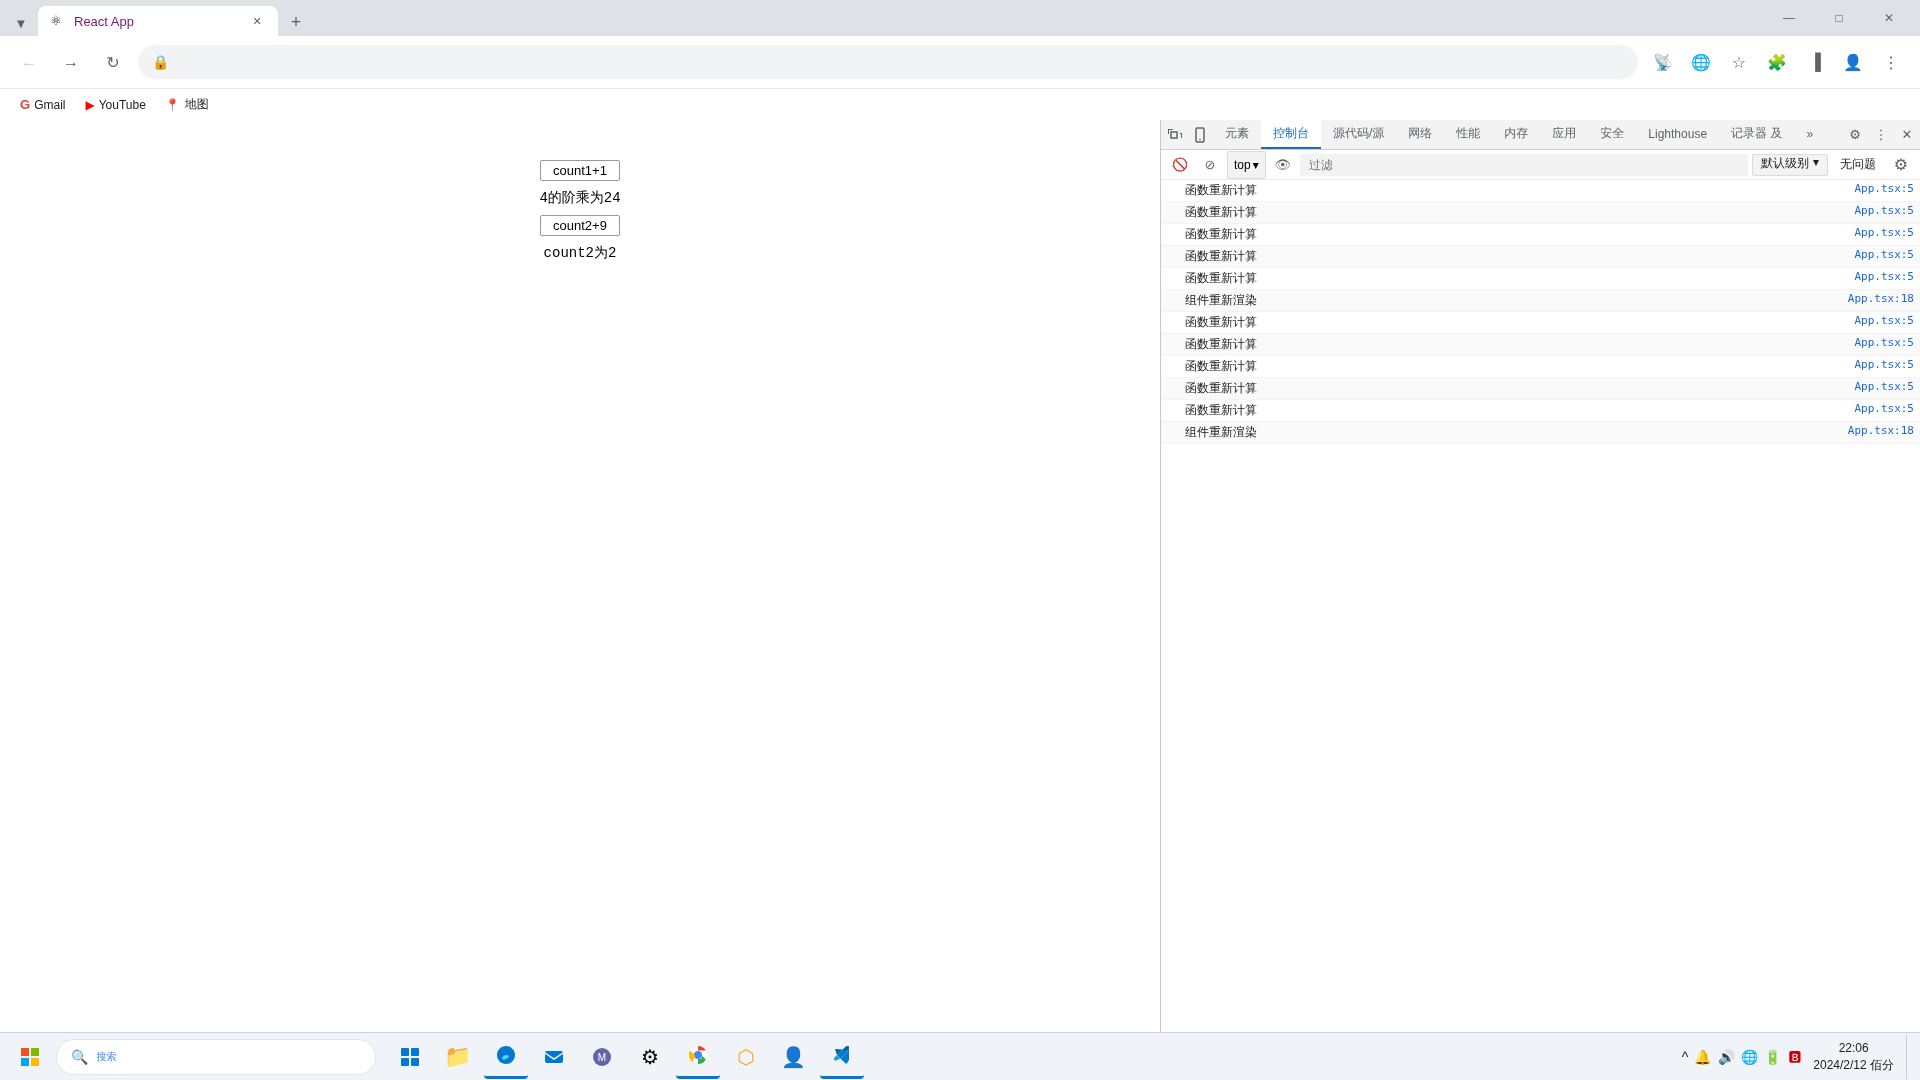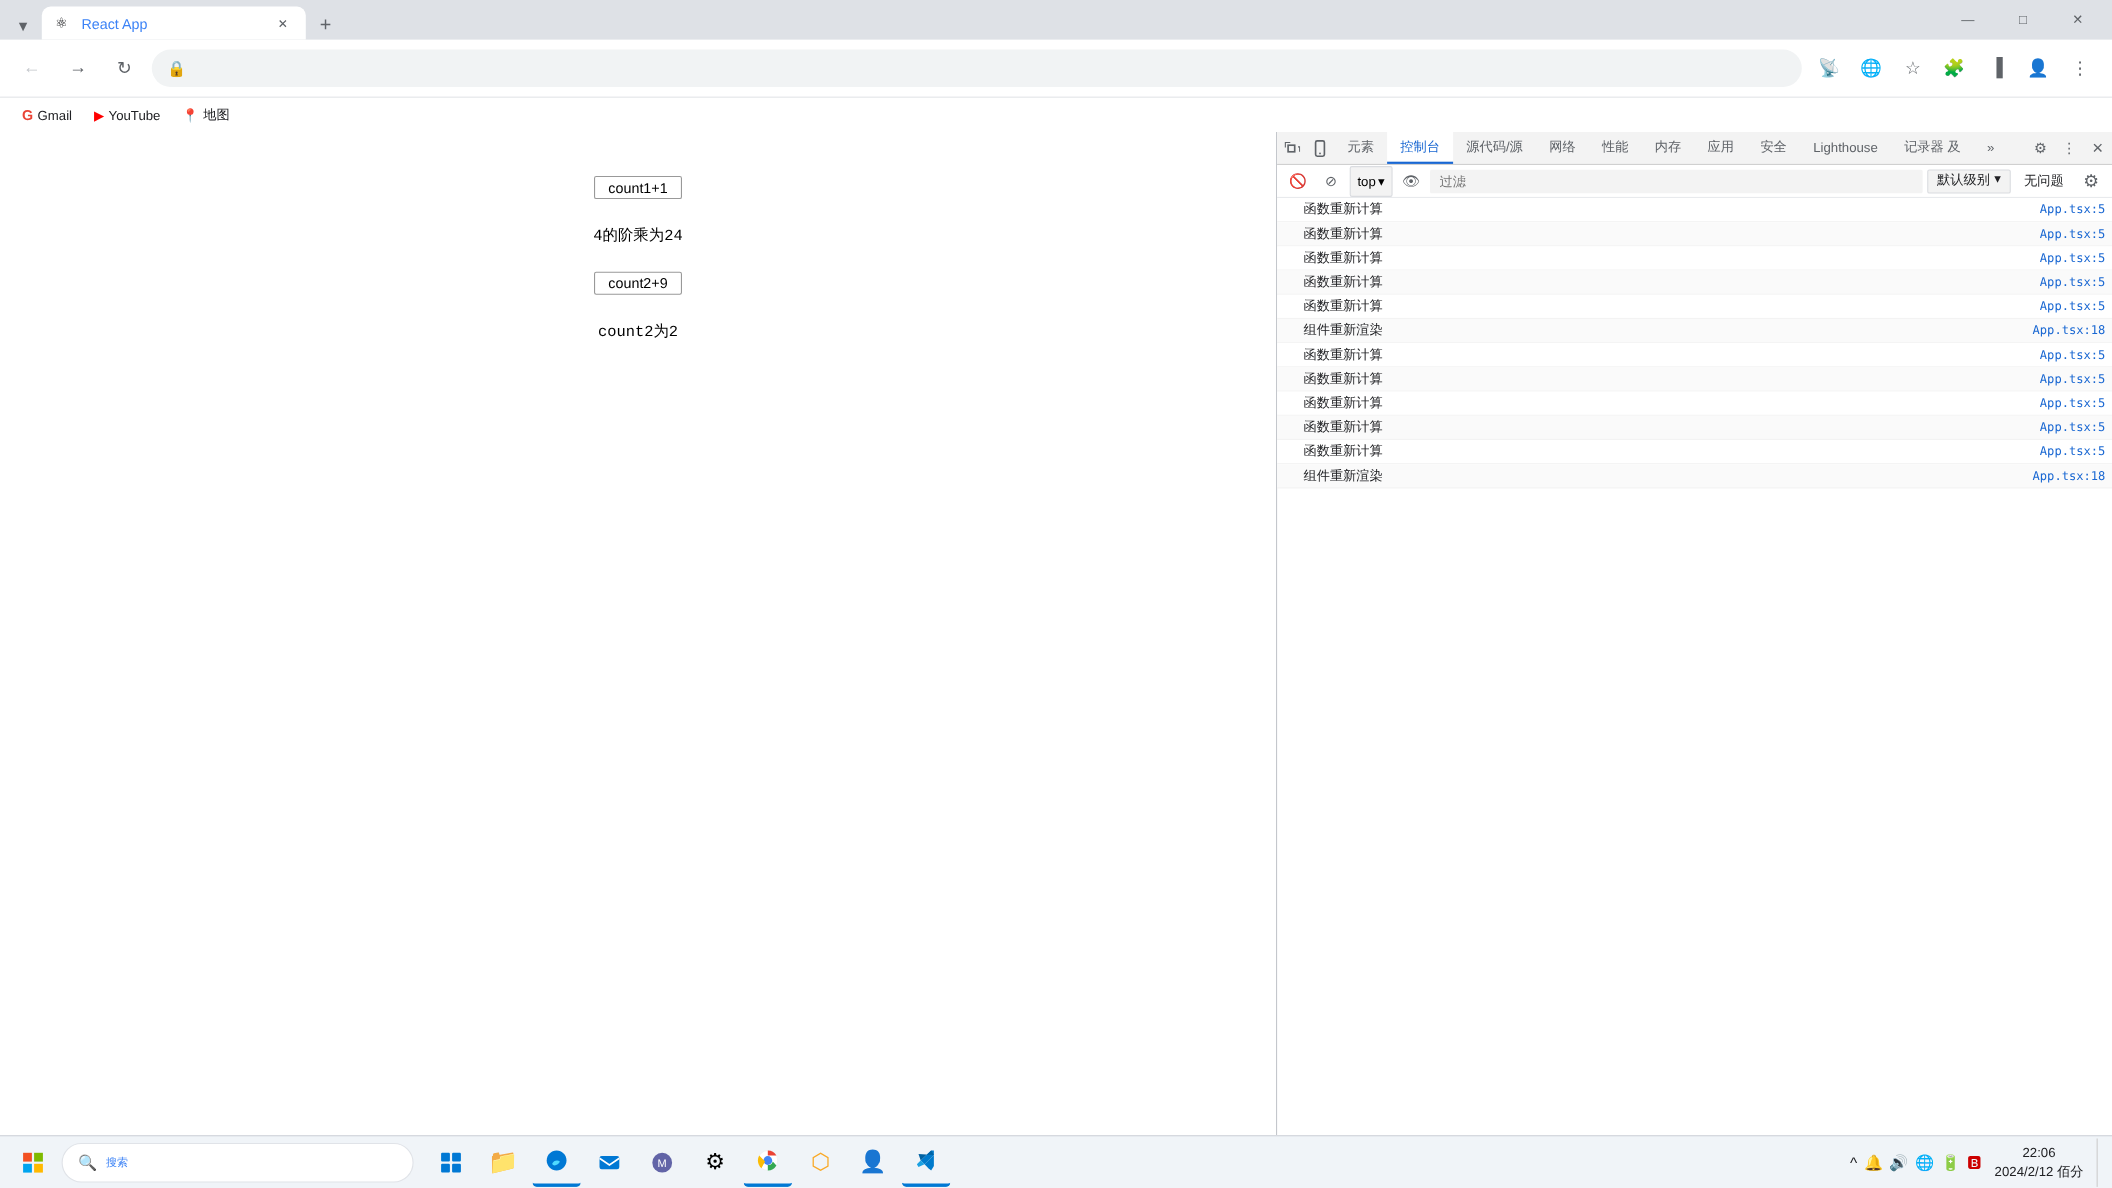--- a/index.html
+++ b/index.html
@@ -16,21 +16,21 @@
       padding: 0 8px;
       gap: 4px;
     }
     .tab-strip { display: flex; align-items: flex-end; flex: 1; height: 100%; }
     .tab {
       display: flex; align-items: center; height: 30px; background: #ffffff;
       border-radius: 8px 8px 0 0; padding: 0 12px; gap: 8px; min-width: 240px; max-width: 340px;
       font-size: 13px; color: #202124; position: relative;
     }
     .tab-favicon { width: 16px; height: 16px; }
-    .tab-title { flex: 1; font-size: 13px; color: #3b82f6; }
+    .tab-title { flex: 1; font-size: 13px; color: #701a75; }
     .tab-close { width: 18px; height: 18px; display: flex; align-items: center; justify-content: center; border-radius: 50%; cursor: pointer; font-size: 11px; color: #5f6368; }
     .new-tab-btn { width: 28px; height: 28px; display: flex; align-items: center; justify-content: center; border-radius: 50%; cursor: pointer; font-size: 18px; color: #5f6368; margin-left: 4px; }
     .window-controls { display: flex; gap: 4px; align-items: center; margin-left: auto; }
     .win-btn { width: 46px; height: 32px; display: flex; align-items: center; justify-content: center; font-size: 12px; color: #5f6368; cursor: pointer; }
 
     
     .nav-bar {
       height: 52px; background: #ffffff; display: flex; align-items: center; padding: 0 12px; gap: 8px;
       box-shadow: 0 1px 2px rgba(0,0,0,0.1);
     }
@@ -49,21 +49,21 @@
       height: 32px; background: #ffffff; display: flex; align-items: center; padding: 0 12px; gap: 4px;
       border-top: 1px solid #e8eaed;
     }
     .bookmark { display: flex; align-items: center; gap: 4px; padding: 4px 8px; border-radius: 4px; cursor: pointer; font-size: 12px; color: #202124; }
 
     
     .content-area { flex: 1; display: flex; overflow: hidden; }
 
     
     .webpage { flex: 1; background: #ffffff; display: flex; flex-direction: column; align-items: center; padding-top: 40px; }
-    .app-buttons { display: flex; flex-direction: column; align-items: center; gap: 24px; }
+    .app-buttons { display: flex; flex-direction: column; align-items: center; gap: 8px; }
     .app-btn {
       border: 1px solid #999; background: #ffffff; padding: 2px 12px;
       font-size: 13px; cursor: pointer; border-radius: 2px;
     }
     .app-text { font-size: 14px; color: #000000; font-family: Liberation Mono, monospace; }
 
     
     .devtools {
       width: 760px; background: #ffffff; display: flex; flex-direction: column;
       border-left: 1px solid #c4c7cc;
@@ -92,21 +92,21 @@
       padding: 0 8px; height: 22px; display: flex; align-items: flex-start; gap: 4px;
       font-size: 12px; color: #202124; cursor: pointer; background: #f3f3f3;
       border: 1px solid #dadce0; border-radius: 2px;
     }
     .dt-no-issues { padding: 0 8px; font-size: 12px; color: #202124; }
     .dt-settings-btn { width: 26px; height: 26px; display: flex; align-items: center; justify-content: center; cursor: pointer; color: #5f6368; margin-left: auto; }
 
     
     .console-entries { flex: 1; overflow-y: auto; font-size: 12px; font-family: 'Consolas', monospace; }
     .console-entry {
-      display: flex; align-items: center; justify-content: space-between;
+      display: flex; justify-content: space-between;
       padding: 2px 6px 2px 24px; border-bottom: 1px solid #f3f3f3; min-height: 20px;
       color: #202124;
       gap: 28px;
     }
     .console-entry:nth-child(odd) { background: #ffffff; }
     .console-entry:nth-child(even) { background: #fafafa; }
     .console-entry-text { flex: 1; }
     .console-entry-link { color: #1967d2; cursor: pointer; text-decoration: none; font-size: 11px; }
 
     

